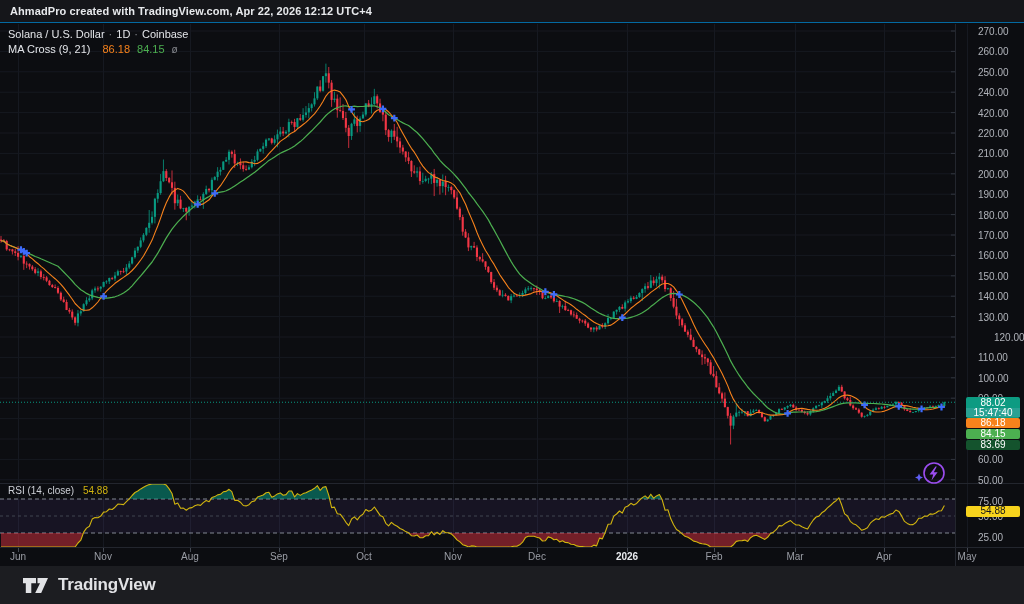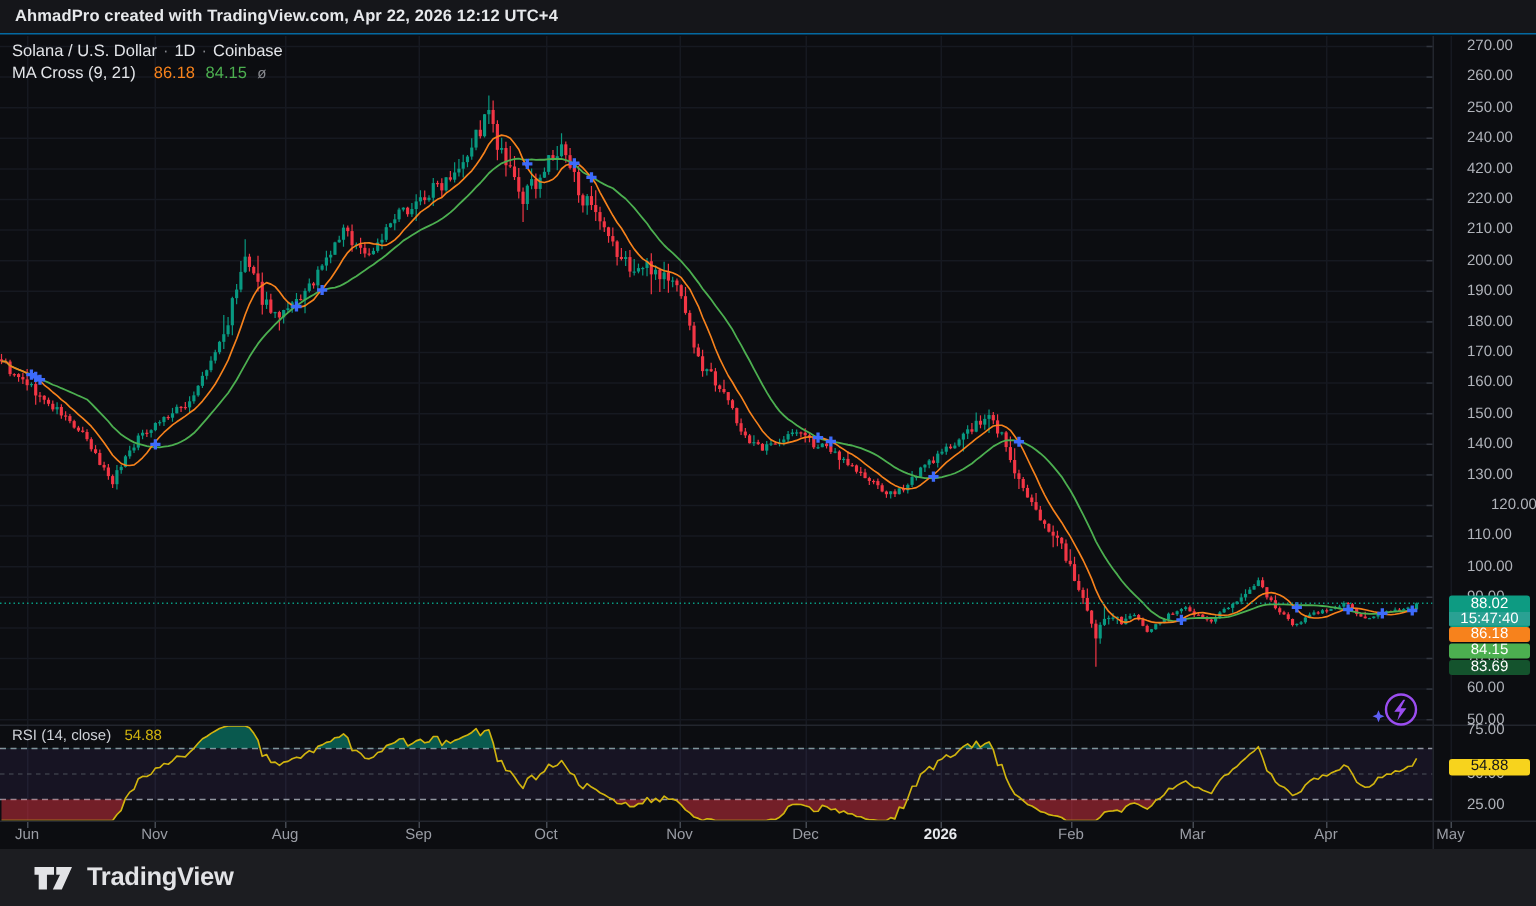--- a/index.html
+++ b/index.html
@@ -876,21 +876,21 @@
       <div class="plabel" style="top: 296.2px;">140.00</div>
       <div class="plabel" style="top: 316.6px;">130.00</div>
       <div class="plabel" style="top: 337px; margin-left: 16px;">120.00</div>
       <div class="plabel" style="top: 357.4px;">110.00</div>
       <div class="plabel" style="top: 377.8px;">100.00</div>
       <div class="plabel" style="top: 398.2px;">90.00</div>
       <div class="plabel" style="top: 418.6px;">80.00</div>
       <div class="plabel" style="top: 439px;">70.00</div>
       <div class="plabel" style="top: 459.4px;">60.00</div>
       <div class="plabel" style="top: 479.8px;">50.00</div>
-      <div class="rlabel" style="top: 487px;">75.00</div>
+      <div class="rlabel" style="top: 501px;">75.00</div>
       <div class="rlabel" style="top: 516px;">50.00</div>
       <div class="rlabel" style="top: 537.25px;">25.00</div>
     </div>
   <div id="time-axis">
       <div class="tlabel" style="left: 18px;">Jun</div>
       <div class="tlabel" style="left: 103px;">Nov</div>
       <div class="tlabel" style="left: 190px;">Aug</div>
       <div class="tlabel" style="left: 279px; text-align: right;">Sep</div>
       <div class="tlabel" style="left: 364px;">Oct</div>
       <div class="tlabel" style="left: 453px;">Nov</div>

